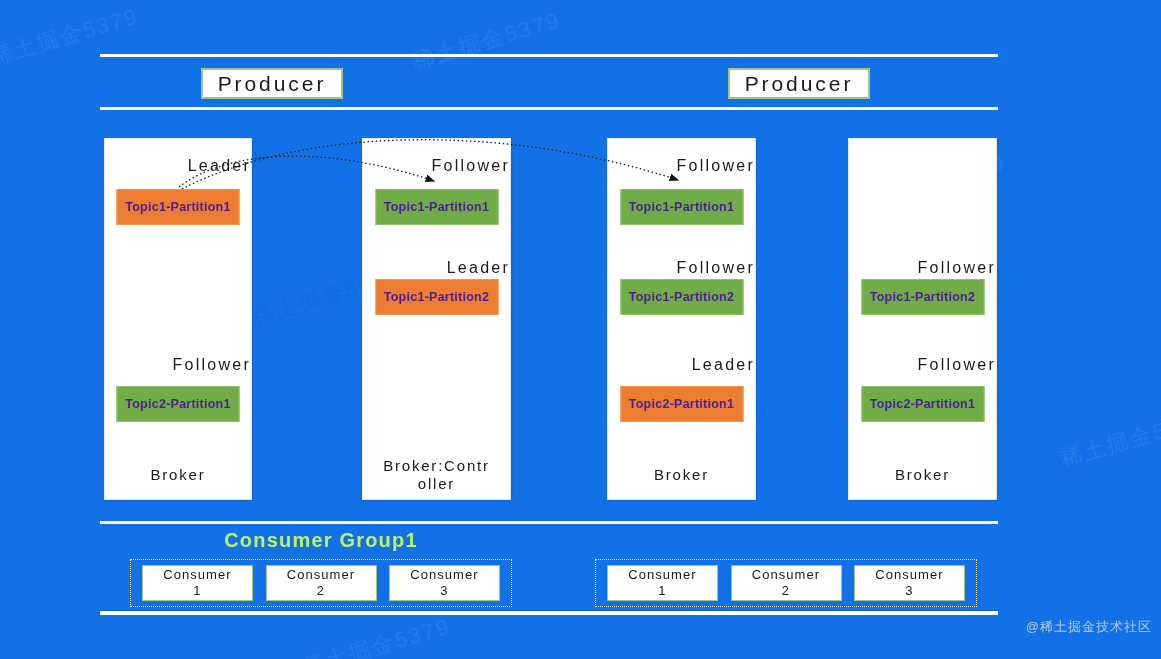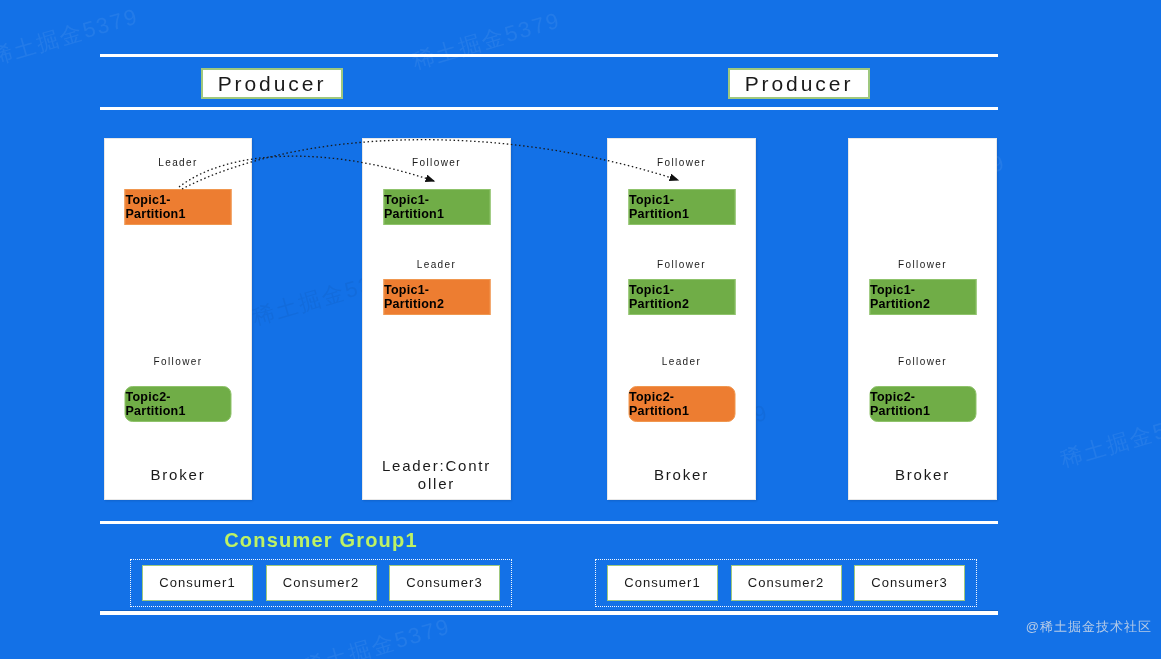--- a/index.html
+++ b/index.html
@@ -47,35 +47,35 @@
   
   .broker-col{
     position:absolute;top:138px;height:362px;background:var(--panel);
     border:1px solid #e8e8e8;box-shadow:1px 1px 2px rgba(0,0,0,0.12);
   }
   .broker-col.c1{left:104px;width:148px;}
   .broker-col.c2{left:362px;width:149px;}
   .broker-col.c3{left:607px;width:149px;}
   .broker-col.c4{left:848px;width:149px;}
   .role-label{
-    position:absolute;left:0;width:100%;text-align:center;
-    font-size:10px;letter-spacing:0.14em;color:#1a1a1a;
+    position:absolute;left:0;width:100%;text-align:right;
+    font-size:16px;letter-spacing:0.14em;color:#1a1a1a;
   }
   .role-label.s1{top:18px;}
   .role-label.s2{top:120px;}
   .role-label.s3{top:217px;}
   .part-box{
     position:absolute;left:50%;transform:translateX(-50%);
-    width:107px;height:36px;
+    width:123px;height:36px;
     display:flex;align-items:center;justify-content:center;
-    font-size:12.5px;font-weight:bold;color:#000000;letter-spacing:0.02em;
+    font-size:12.5px;font-weight:bold;color:#4c1d95;letter-spacing:0.02em;
   }
   .part-box.s1{top:50px;}
   .part-box.s2{top:140px;}
-  .part-box.s3{top:247px;border-radius:8px;}
+  .part-box.s3{top:247px;}
   .part-box.leader{background:var(--leader);border:1px solid var(--leader-border);}
   .part-box.follower{background:var(--follower);border:1px solid var(--follower-border);}
   .broker-footer{
     position:absolute;left:50%;transform:translateX(-50%);bottom:14px;
     width:112px;text-align:center;font-size:15px;letter-spacing:0.12em;
     color:#1a1a1a;word-break:break-all;line-height:1.25;
   }
   .broker-col.c2 .broker-footer{bottom:5px;}
   
   .arrows{position:absolute;left:0;top:0;width:1161px;height:659px;pointer-events:none;}
@@ -90,21 +90,21 @@
     position:absolute;top:559px;width:382px;height:48px;
     border:1px dotted rgba(255,255,255,0.95);
     display:flex;align-items:center;justify-content:space-between;
     padding:0 11px;
   }
   .cg-box.g1{left:130px;}
   .cg-box.g2{left:595px;}
   .consumer{
     width:111px;height:36px;background:var(--panel);
     border:1px solid var(--green-border);
-    display:flex;flex-direction:row;align-items:center;justify-content:center;
+    display:flex;flex-direction:column;align-items:center;justify-content:center;
     font-size:13px;letter-spacing:0.08em;color:#1a1a1a;line-height:1.25;
   }
 </style>
 </head>
 <body>
 
 <div class="canvas">
 
   <span class="wm-faint" style="left:-12px;top:22px;">稀土掘金5379</span>
   <span class="wm-faint" style="left:410px;top:26px;">稀土掘金5379</span>
@@ -130,21 +130,21 @@
     <div class="role-label s3">Follower</div>
     <div class="part-box s3 follower">Topic2-Partition1</div>
     <div class="broker-footer">Broker</div>
   </div>
 
   <div class="broker-col c2">
     <div class="role-label s1">Follower</div>
     <div class="part-box s1 follower">Topic1-Partition1</div>
     <div class="role-label s2">Leader</div>
     <div class="part-box s2 leader">Topic1-Partition2</div>
-    <div class="broker-footer">Leader:Controller</div>
+    <div class="broker-footer">Broker:Controller</div>
   </div>
 
   <div class="broker-col c3">
     <div class="role-label s1">Follower</div>
     <div class="part-box s1 follower">Topic1-Partition1</div>
     <div class="role-label s2">Follower</div>
     <div class="part-box s2 follower">Topic1-Partition2</div>
     <div class="role-label s3">Leader</div>
     <div class="part-box s3 leader">Topic2-Partition1</div>
     <div class="broker-footer">Broker</div>

